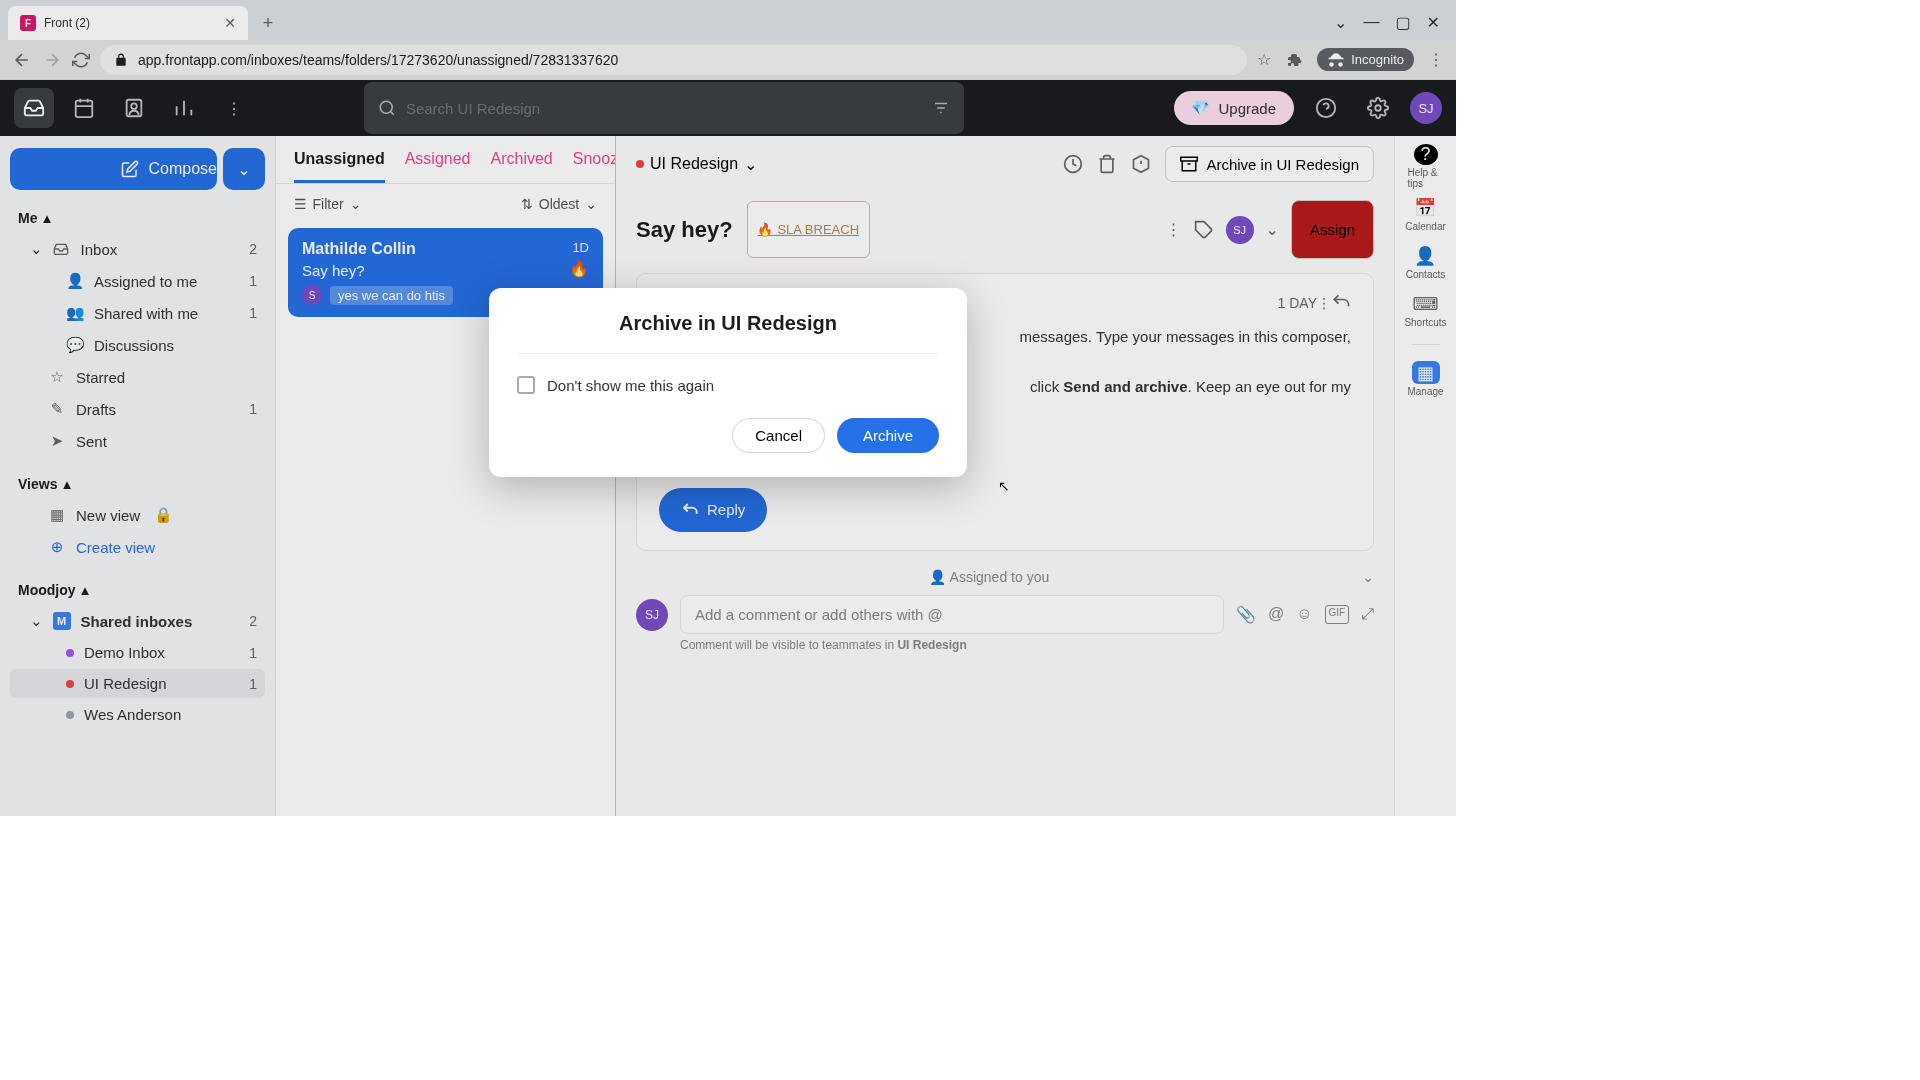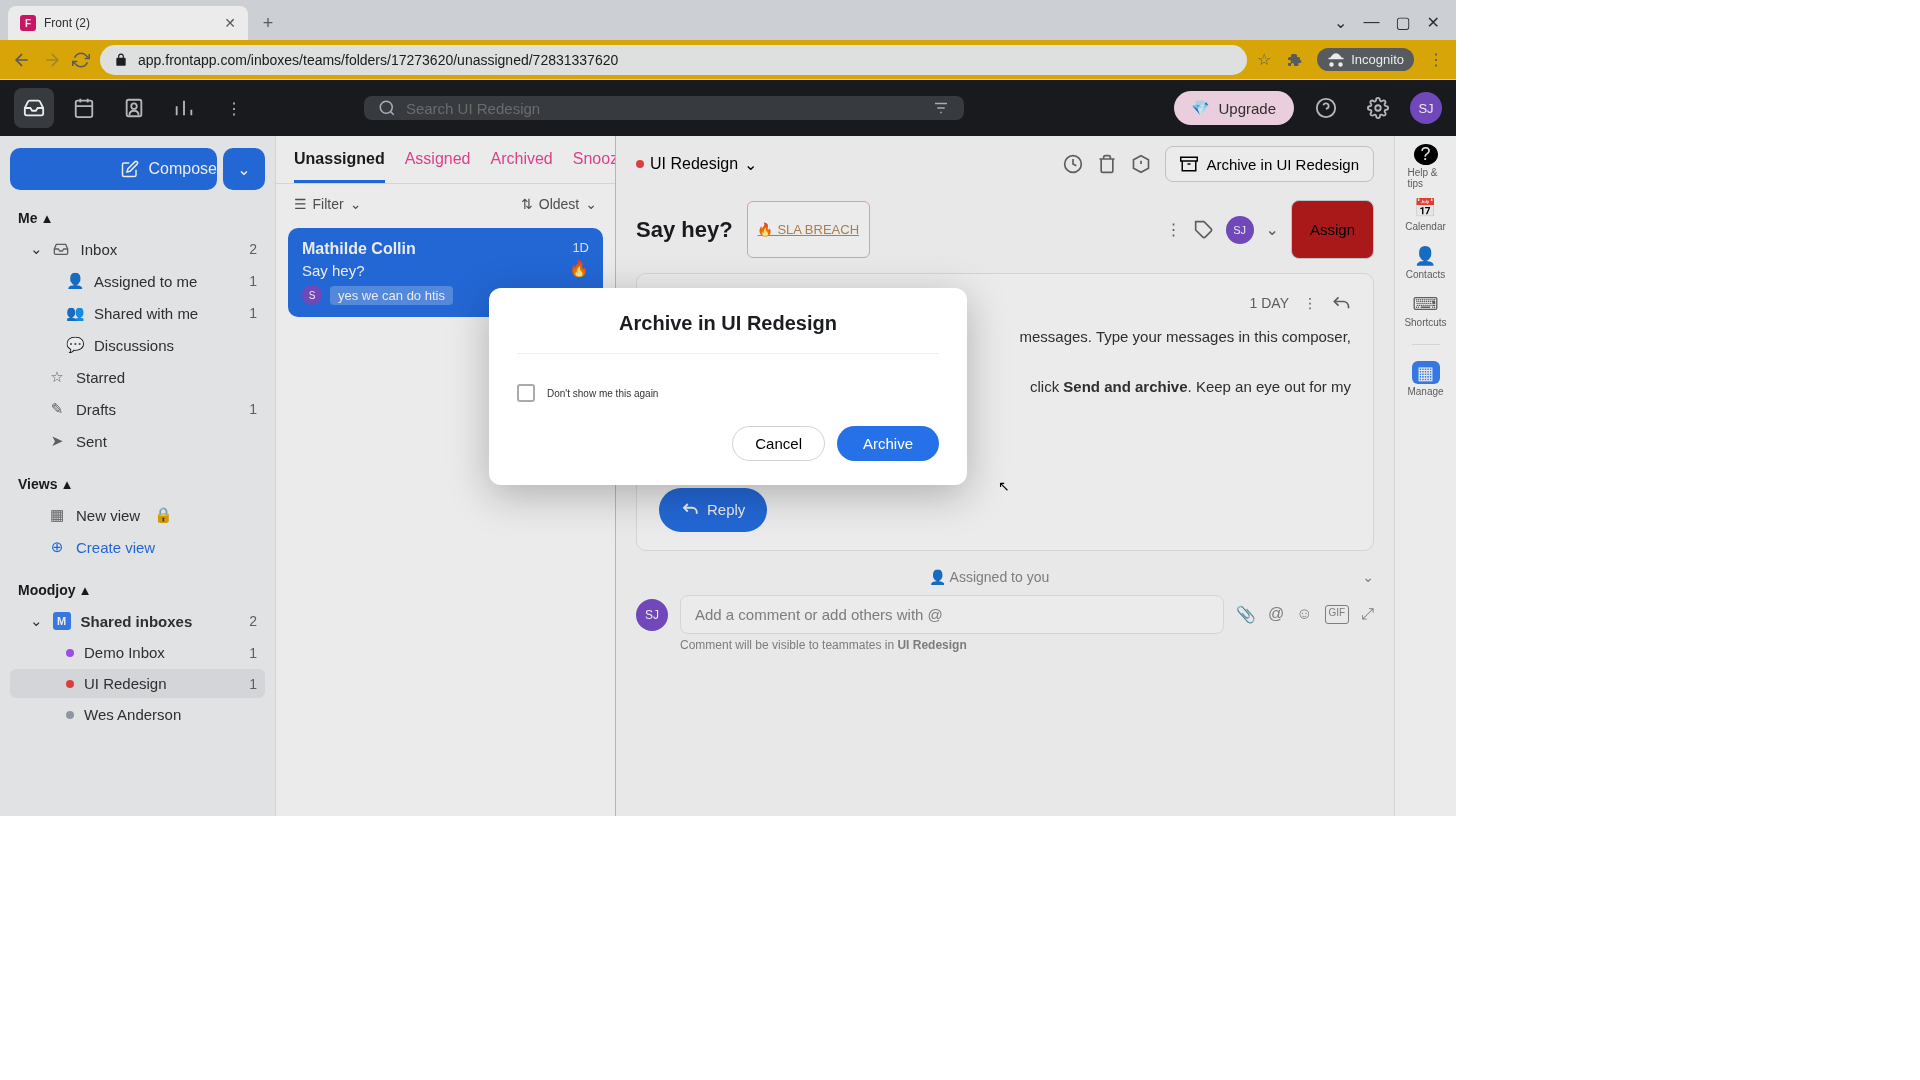--- a/index.html
+++ b/index.html
@@ -7,32 +7,32 @@
 
 
 .browser-top { height: 40px; background: #dee1e6; display: flex; align-items: flex-end; padding-left: 8px; }
 .tab { background: #fff; height: 34px; border-radius: 8px 8px 0 0; display: flex; align-items: center; padding: 0 12px; gap: 8px; min-width: 240px; }
 .tab-favicon { width: 16px; height: 16px; background: #d9186e; border-radius: 3px; display: flex; align-items: center; justify-content: center; color: #fff; font-size: 10px; font-weight: bold; }
 .tab-title { font-size: 12px; color: #333; flex: 1; }
 .tab-close { color: #5f6368; cursor: pointer; font-size: 14px; }
 .new-tab { width: 28px; height: 28px; display: flex; align-items: center; justify-content: center; color: #5f6368; font-size: 18px; margin-left: 6px; margin-bottom: 3px; }
 .win-controls { margin-left: auto; display: flex; gap: 16px; padding: 0 16px 8px 0; color: #333; }
 
-.addr-bar { height: 40px; background: #eab308; display: flex; align-items: center; padding: 16px 12px; gap: 10px; border-bottom: 1px solid #ddd; }
+.addr-bar { height: 40px; background: #e5e5e5; display: flex; align-items: center; padding: 16px 12px; gap: 10px; border-bottom: 1px solid #ddd; }
 .nav-btn { color: #5f6368; cursor: pointer; }
 .nav-btn.disabled { opacity: 0.4; }
 .url-field { flex: 1; background: #f1f3f4; border-radius: 20px; height: 30px; display: flex; align-items: center; padding: 0 14px; gap: 10px; font-size: 14px; color: #202124; }
 .addr-right { display: flex; align-items: center; gap: 14px; color: #5f6368; }
 .incognito-badge { background: #5f6368; color: #fff; border-radius: 14px; padding: 4px 10px; font-size: 13px; display: flex; align-items: center; gap: 6px; }
 
 
 .app-header { height: 56px; background: #1b1d21; display: flex; align-items: center; padding: 0 14px; gap: 10px; }
 .hdr-icon { width: 40px; height: 40px; border-radius: 8px; display: flex; align-items: center; justify-content: center; color: #c3c7cc; cursor: pointer; }
 .hdr-icon.active { background: #3c4046; color: #fff; }
-.search-box { flex: 1; max-width: 600px; margin: 0 auto; background: #3c4046; border-radius: 8px; height: 24px; display: flex; align-items: center; padding: 0 14px; gap: 10px; color: #b8bcc2; }
+.search-box { flex: 1; max-width: 600px; margin: 0 auto; background: #3c4046; border-radius: 8px; height: 52px; display: flex; align-items: center; padding: 0 14px; gap: 10px; color: #b8bcc2; }
 .search-box input { background: transparent; border: none; outline: none; color: #b8bcc2; font-size: 15px; flex: 1; }
 .hdr-right { margin-left: auto; display: flex; align-items: center; gap: 12px; }
 .upgrade-btn { background: #ffe0f0; color: #333; border-radius: 20px; padding: 8px 18px; font-size: 15px; font-weight: 500; display: flex; align-items: center; gap: 8px; cursor: pointer; }
 .avatar-sj { width: 32px; height: 32px; border-radius: 50%; background: #7b4fc9; color: #fff; display: flex; align-items: center; justify-content: center; font-size: 13px; font-weight: 500; }
 
 
 .main { display: flex; height: calc(816px - 40px - 40px - 56px); }
 
 
 .sidebar-left { width: 276px; background: #f5f6f8; border-right: 1px solid #e5e7ea; padding: 12px 10px; display: flex; flex-direction: column; gap: 2px; }
@@ -93,21 +93,21 @@
 .rail-btn.red .ic { color: #ef4444; }
 .rail-btn.blue .ic { color: #3b82f6; }
 .rail-divider { width: 28px; height: 1px; background: #e5e7ea; margin: 4px 0; }
 
 
 .overlay { position: absolute; inset: 0; background: rgba(0,0,0,0.08); display: flex; align-items: flex-start; justify-content: center; }
 .modal { background: #fff; border-radius: 12px; box-shadow: 0 10px 40px rgba(0,0,0,0.25); width: 478px; margin-top: 288px; padding: 24px 28px; }
 .modal h3 { font-size: 20px; font-weight: 600; color: #1b1d21; text-align: center; padding-bottom: 18px; border-bottom: 1px solid #eee; margin-bottom: 20px; }
 .modal p { font-size: 15.5px; line-height: 1.6; color: #333; }
 .modal .learn { color: #2670e8; cursor: pointer; }
-.modal .checkbox-row { display: flex; align-items: center; gap: 12px; margin-top: 30px; font-size: 10px; color: #333; }
+.modal .checkbox-row { display: flex; align-items: center; gap: 12px; margin-top: 22px; font-size: 15px; color: #333; }
 .modal .cb { width: 18px; height: 18px; border: 2px solid #aaa; border-radius: 3px; cursor: pointer; }
 .modal .actions { display: flex; justify-content: flex-end; gap: 12px; margin-top: 24px; }
 .modal .btn-cancel { border: 1px solid #d0d3d8; background: #fff; border-radius: 24px; padding: 8px 22px; font-size: 15px; cursor: pointer; }
 .modal .btn-archive { background: #2670e8; color: #fff; border-radius: 24px; padding: 8px 26px; font-size: 15px; font-weight: 500; cursor: pointer; border: none; }
 
 svg { display: block; }
 .cursor { position: absolute; left: 998px; top: 478px; pointer-events: none; font-size: 14px; }
 </style>
 </head>
 <body>
@@ -406,21 +406,21 @@
           </span>
         <div class="avatar-sj" style="width:28px;height:28px;font-size:11px">SJ</div>
         <span style="color:#666">⌄</span>
         <div class="assign-btn">Assign</div>
       </div>
     </div>
 
     <div class="msg-card">
       <div class="meta">
         <span><span>&gt;</span> <span>ontapp.com</span></span>
-        <span style="display:flex;gap:14px;align-items:center">
+        <span style="display:flex;align-items:flex-start">
           <span>1 DAY</span>
           <span>⋮</span>
           <span>
               <svg width="20" height="20" viewBox="0 0 24 24" fill="none" stroke="currentColor" stroke-width="2">
                 <path d="M9 14l-5-5 5-5"></path>
                 <path d="M4 9h11a6 6 0 016 6v2"></path>
               </svg>
             </span>
         </span>
       </div>

